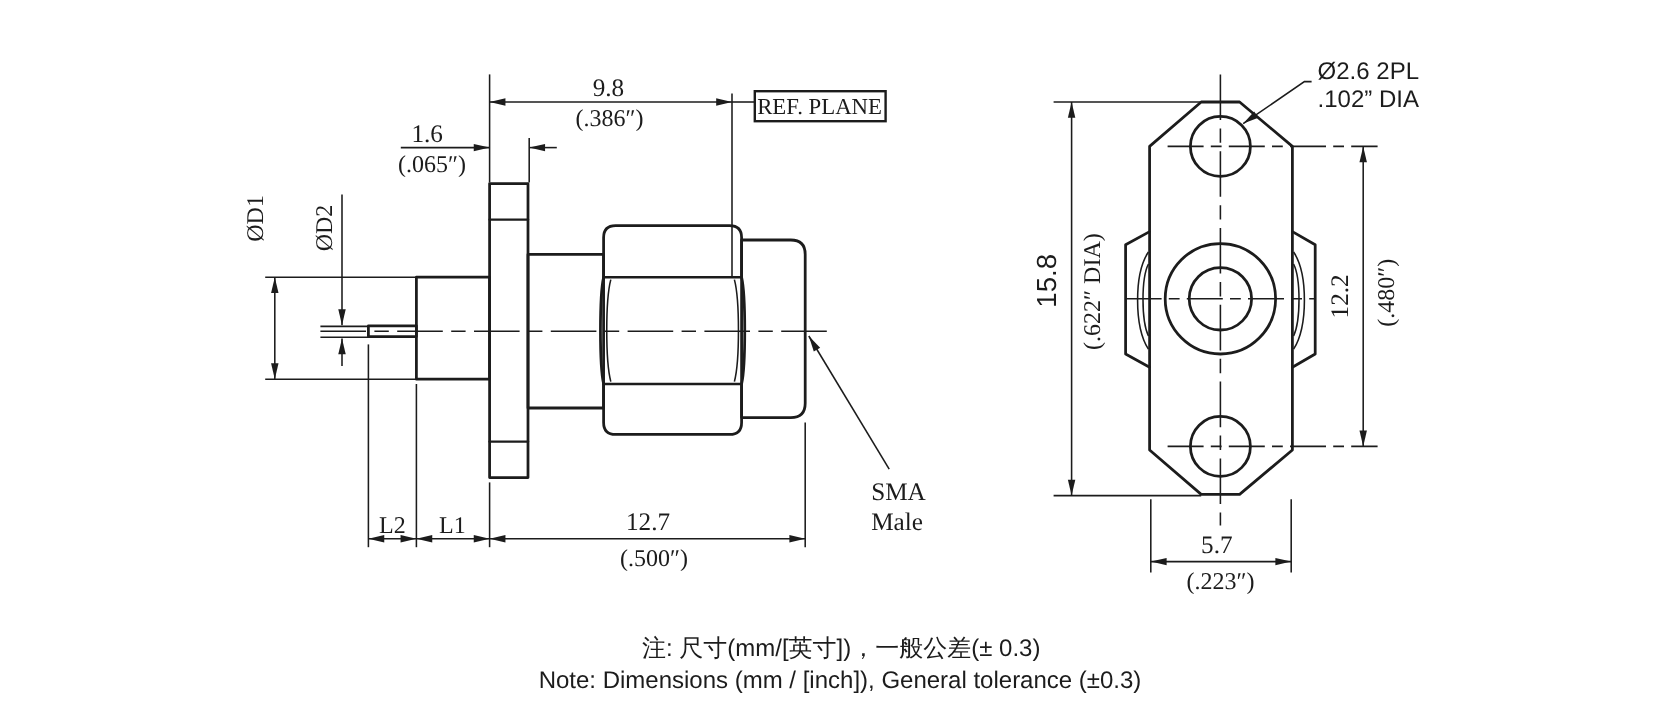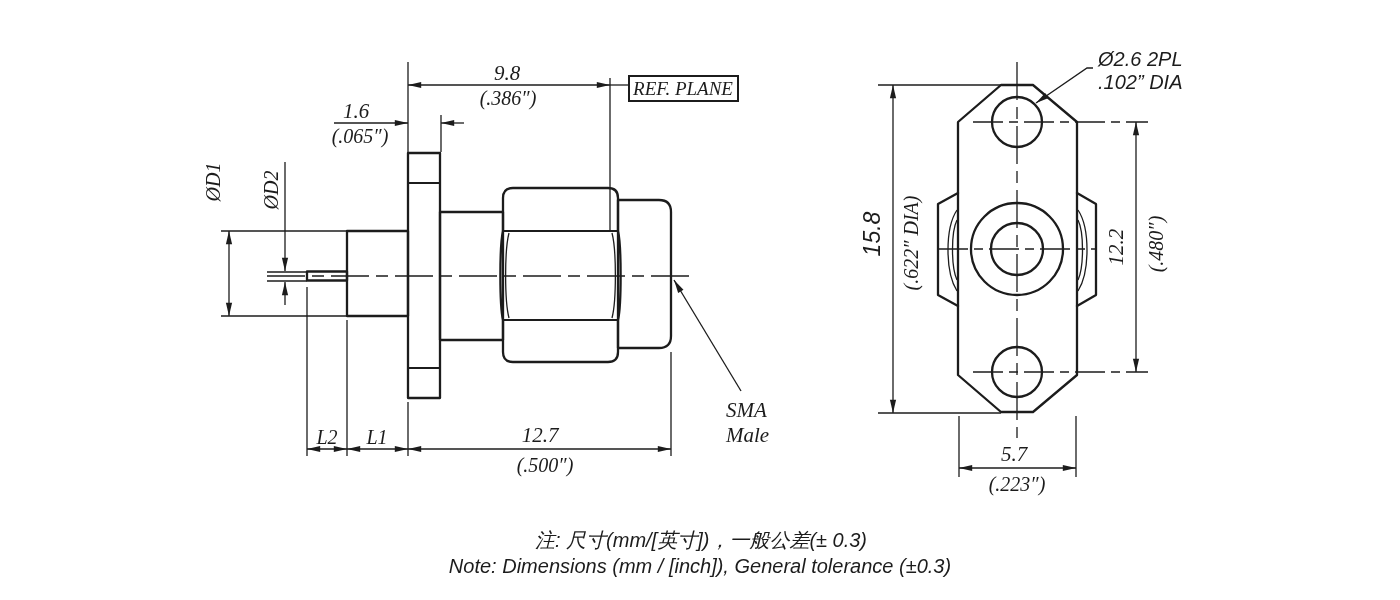--- a/index.html
+++ b/index.html
@@ -1,17 +1,17 @@
 <!DOCTYPE html>
 <html><head>
 <meta charset="utf-8">
 <style>
   html,body{margin:0;padding:0;background:#ffffff;}
   body{width:1400px;height:600px;overflow:hidden;font-family:"Liberation Sans",sans-serif;}
-  #stage{width:1400px;height:600px;position:relative;background:#ffffff;font-style:italic;}
+  #stage{width:1400px;height:600px;position:relative;background:#ffffff;}
   svg{display:block;}
   .obj{stroke:#1c1c1c;stroke-width:2.3;fill:none;stroke-linecap:round;stroke-linejoin:round;}
   .obj2{stroke:#1c1c1c;stroke-width:2;fill:none;stroke-linecap:round;}
   .thin{stroke:#1c1c1c;stroke-width:1.3;fill:none;}
   .cl{stroke:#1c1c1c;stroke-width:1.3;fill:none;stroke-dasharray:38 7 12 7;}
   .clh{stroke:#1c1c1c;stroke-width:1.3;fill:none;stroke-dasharray:30 6 9 6;}
   text{fill:#1c1c1c;}
   .dimnum{font-family:"Liberation Serif","DejaVu Serif",serif;font-size:21px;}
   .diminch{font-family:"Liberation Serif","DejaVu Serif",serif;font-size:20px;}
   .dimlbl{font-family:"Liberation Serif","DejaVu Serif",serif;font-size:20px;}

